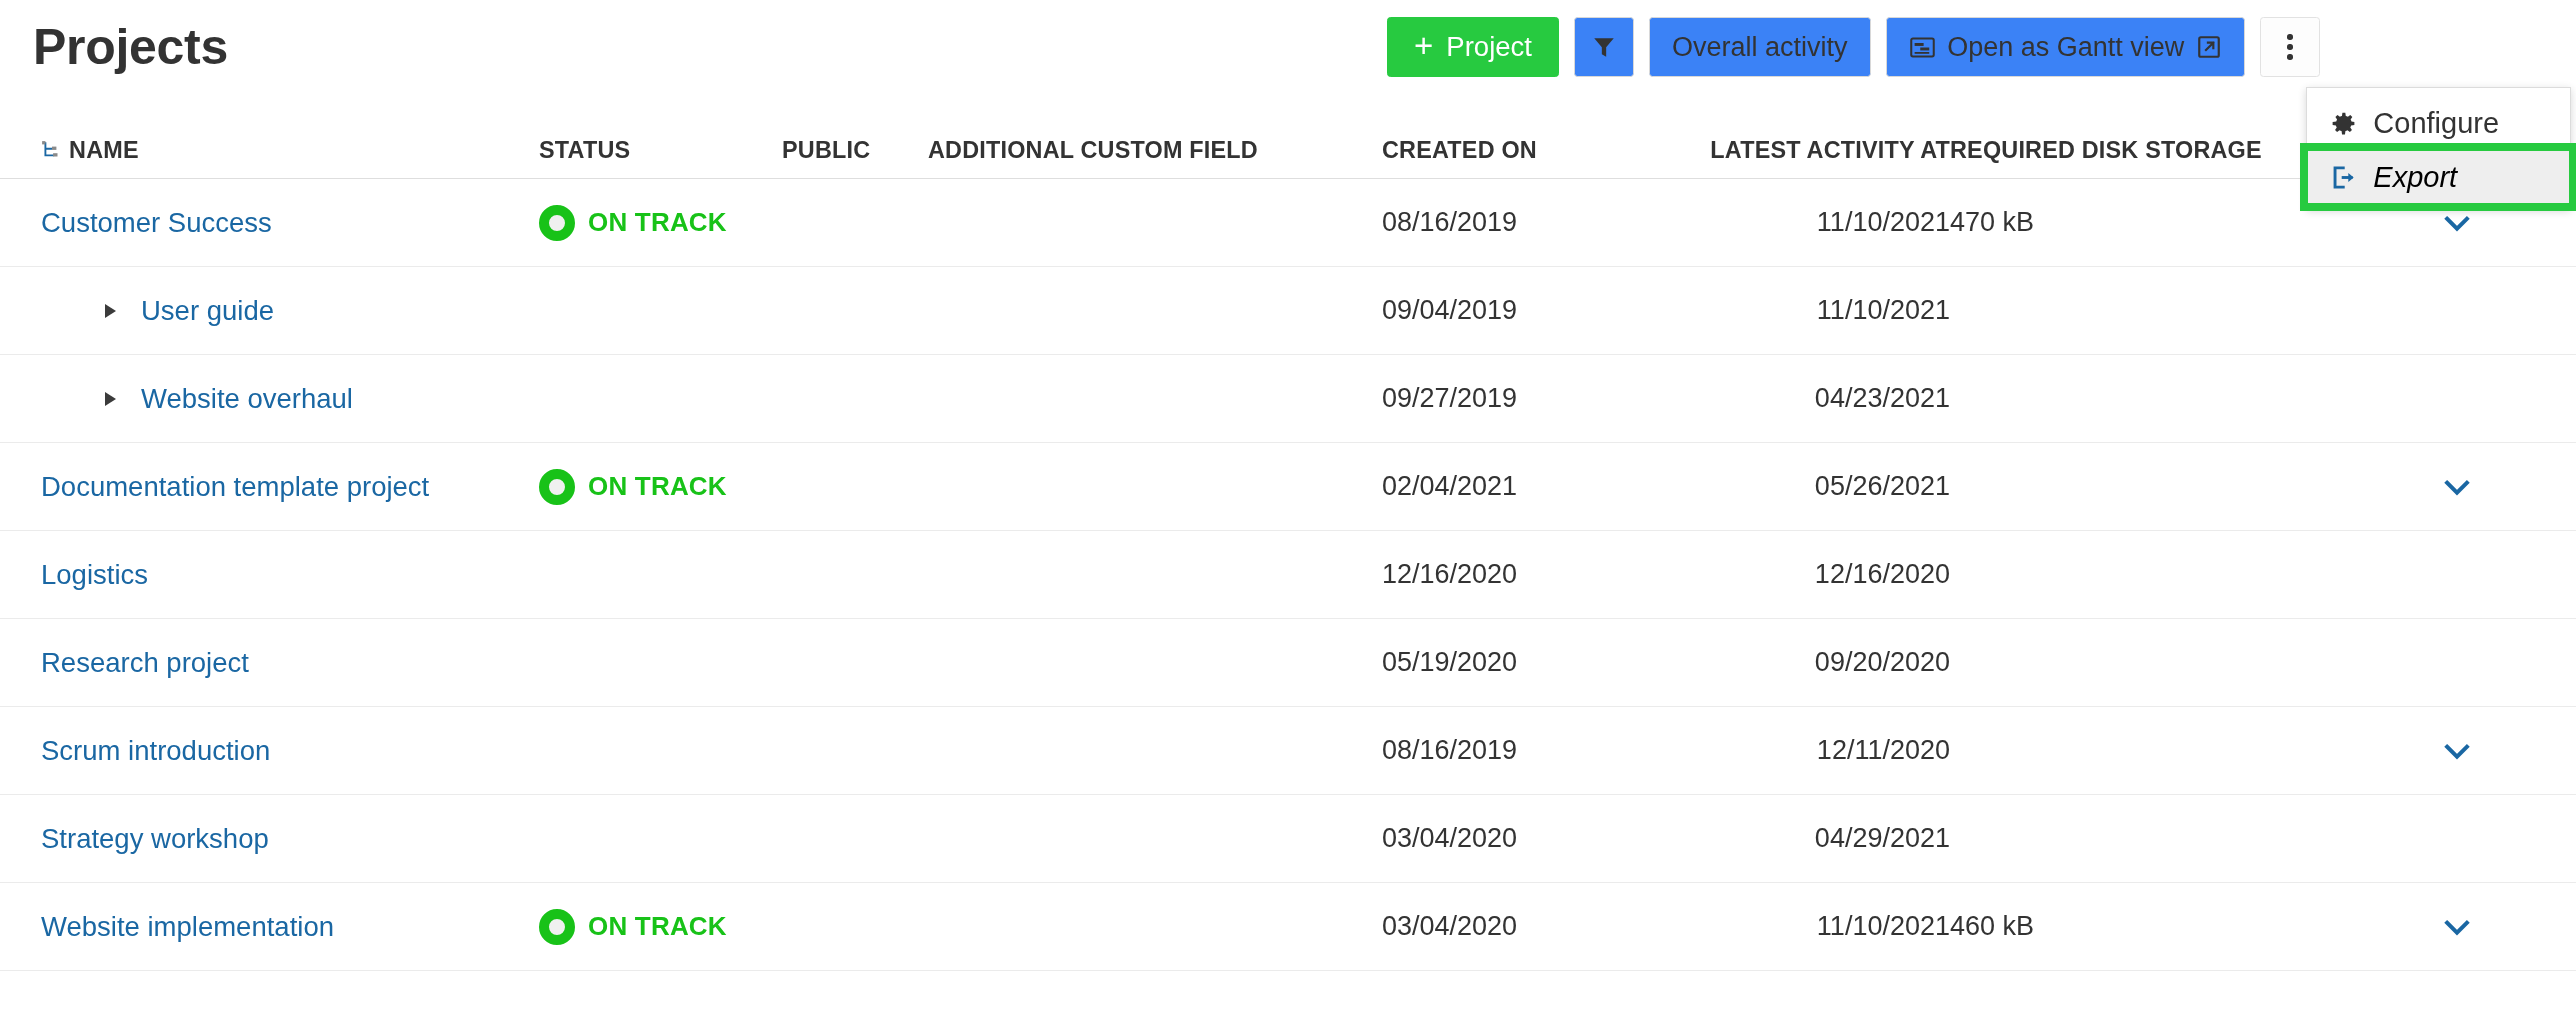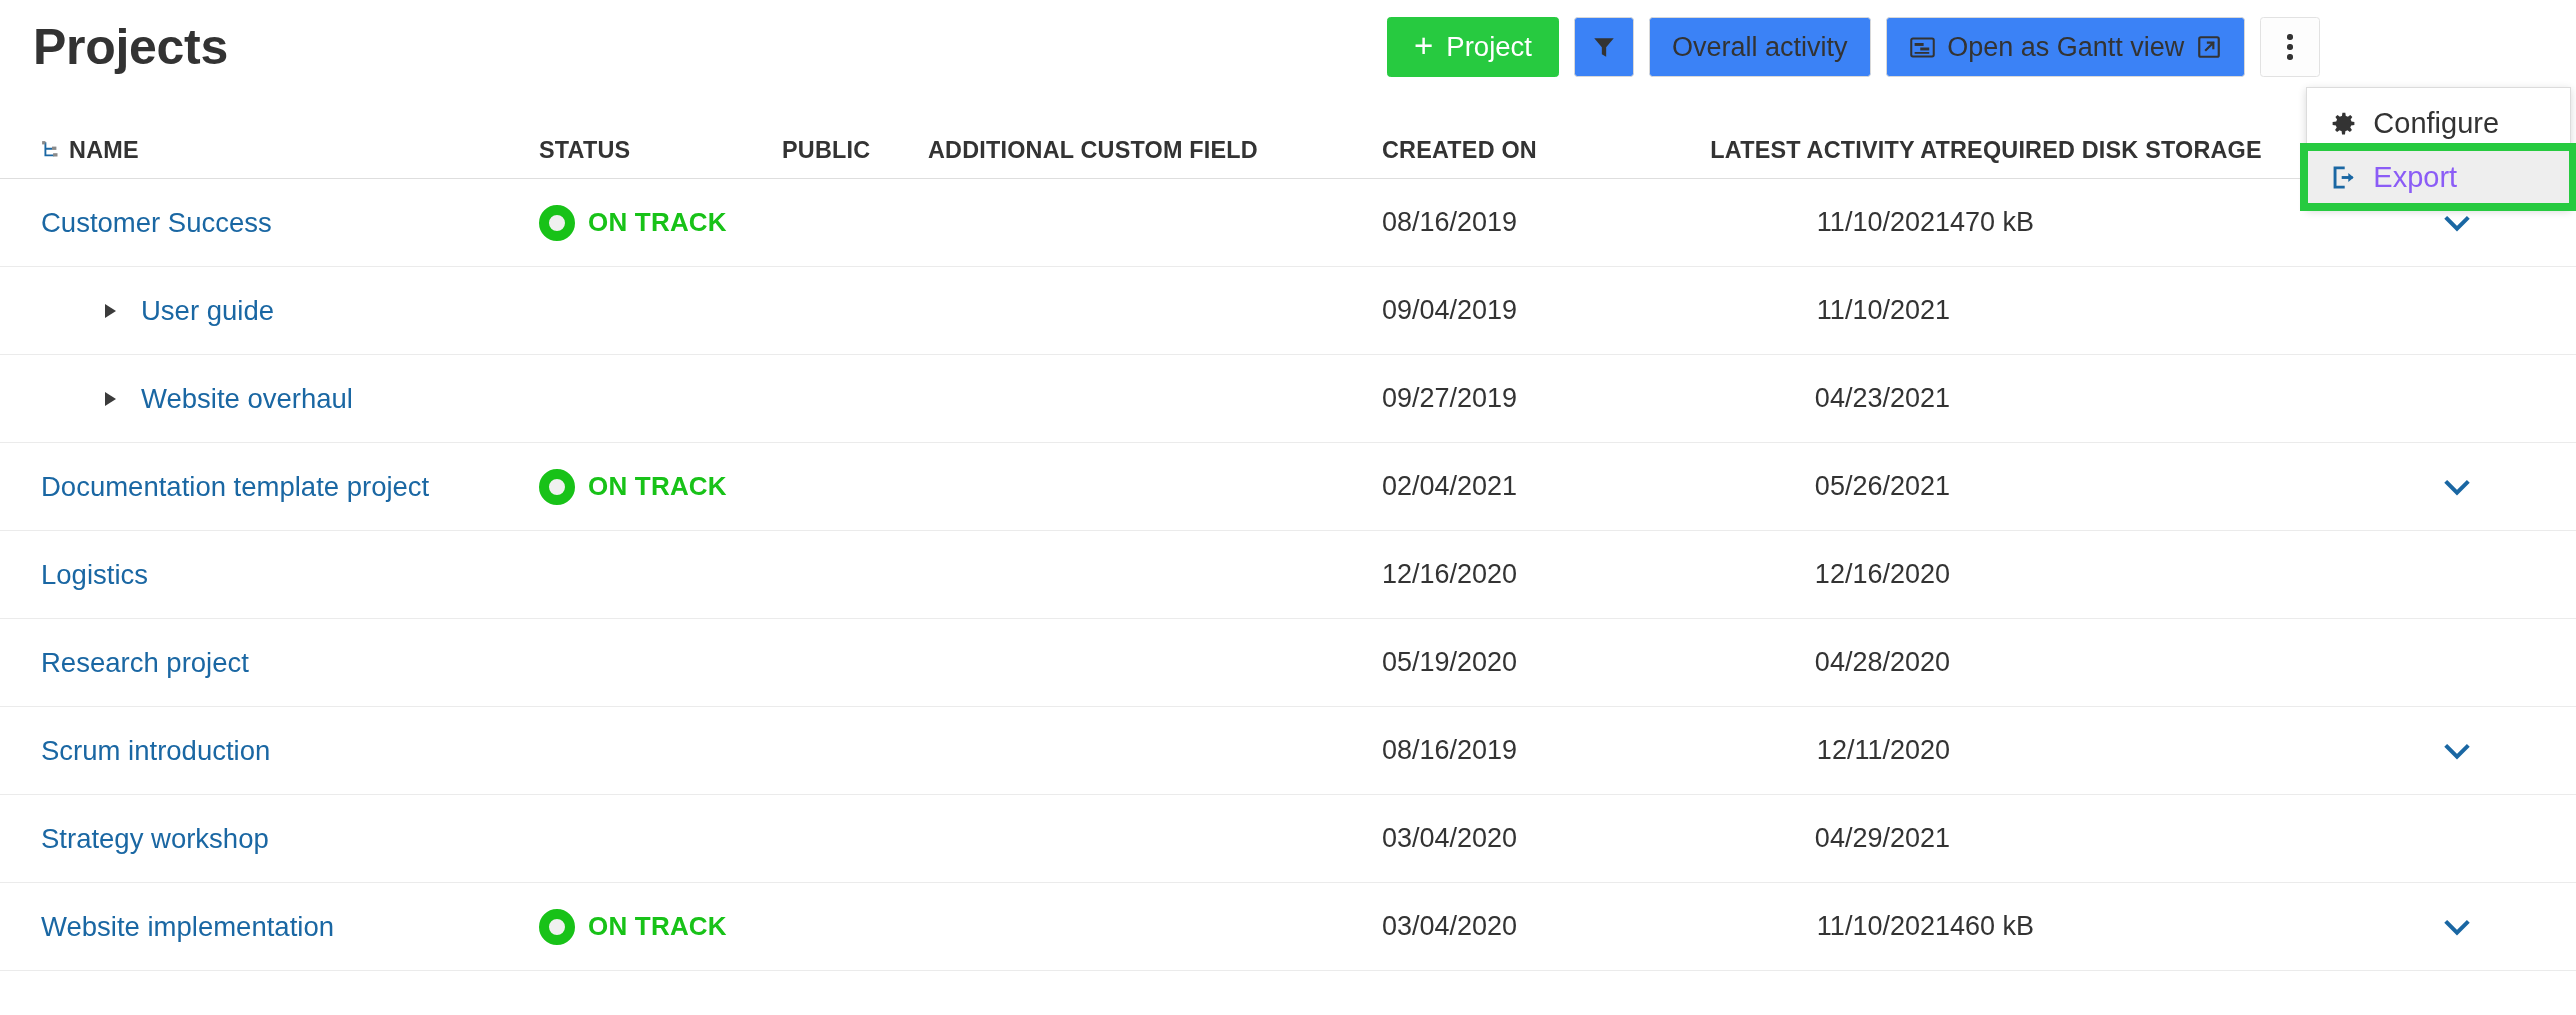--- a/index.html
+++ b/index.html
@@ -115,21 +115,21 @@
     cursor: pointer;
     position: relative;
   }
   .menu-item.highlighted {
     background: #eeeeee;
     color: #1a67a3;
     outline: 8.2px solid #27ca40;
     outline-offset: -1.2px;
     z-index: 3;
   }
-  .menu-item.highlighted .menu-label { color: #8b5cf6; }
+  .menu-item.highlighted .menu-label { color: #000000; font-style: italic; }
   .menu-ico { width: 30px; display: flex; align-items: center; justify-content: center; flex: 0 0 30px; }
 
   
   .table {
     position: absolute;
     top: 94px; left: 0;
     width: 2346px;
   }
   .row {
     display: flex;
@@ -462,21 +462,21 @@
           <div class="c c-public">
             <span class="cell-txt"></span>
           </div>
           <div class="c c-custom">
             <span class="cell-txt"></span>
           </div>
           <div class="c c-created">
             <span class="cell-txt">05/19/2020</span>
           </div>
           <div class="c c-latest">
-            <span class="cell-txt">04/28/2020</span>
+            <span class="cell-txt">09/20/2020</span>
           </div>
           <div class="c c-disk">
             <span class="cell-txt"></span>
           </div>
           <div class="c c-chev"></div>
         </div>
         <div class="row data">
           <div class="c c-name">
             <a class="link">Scrum introduction</a>
           </div>

